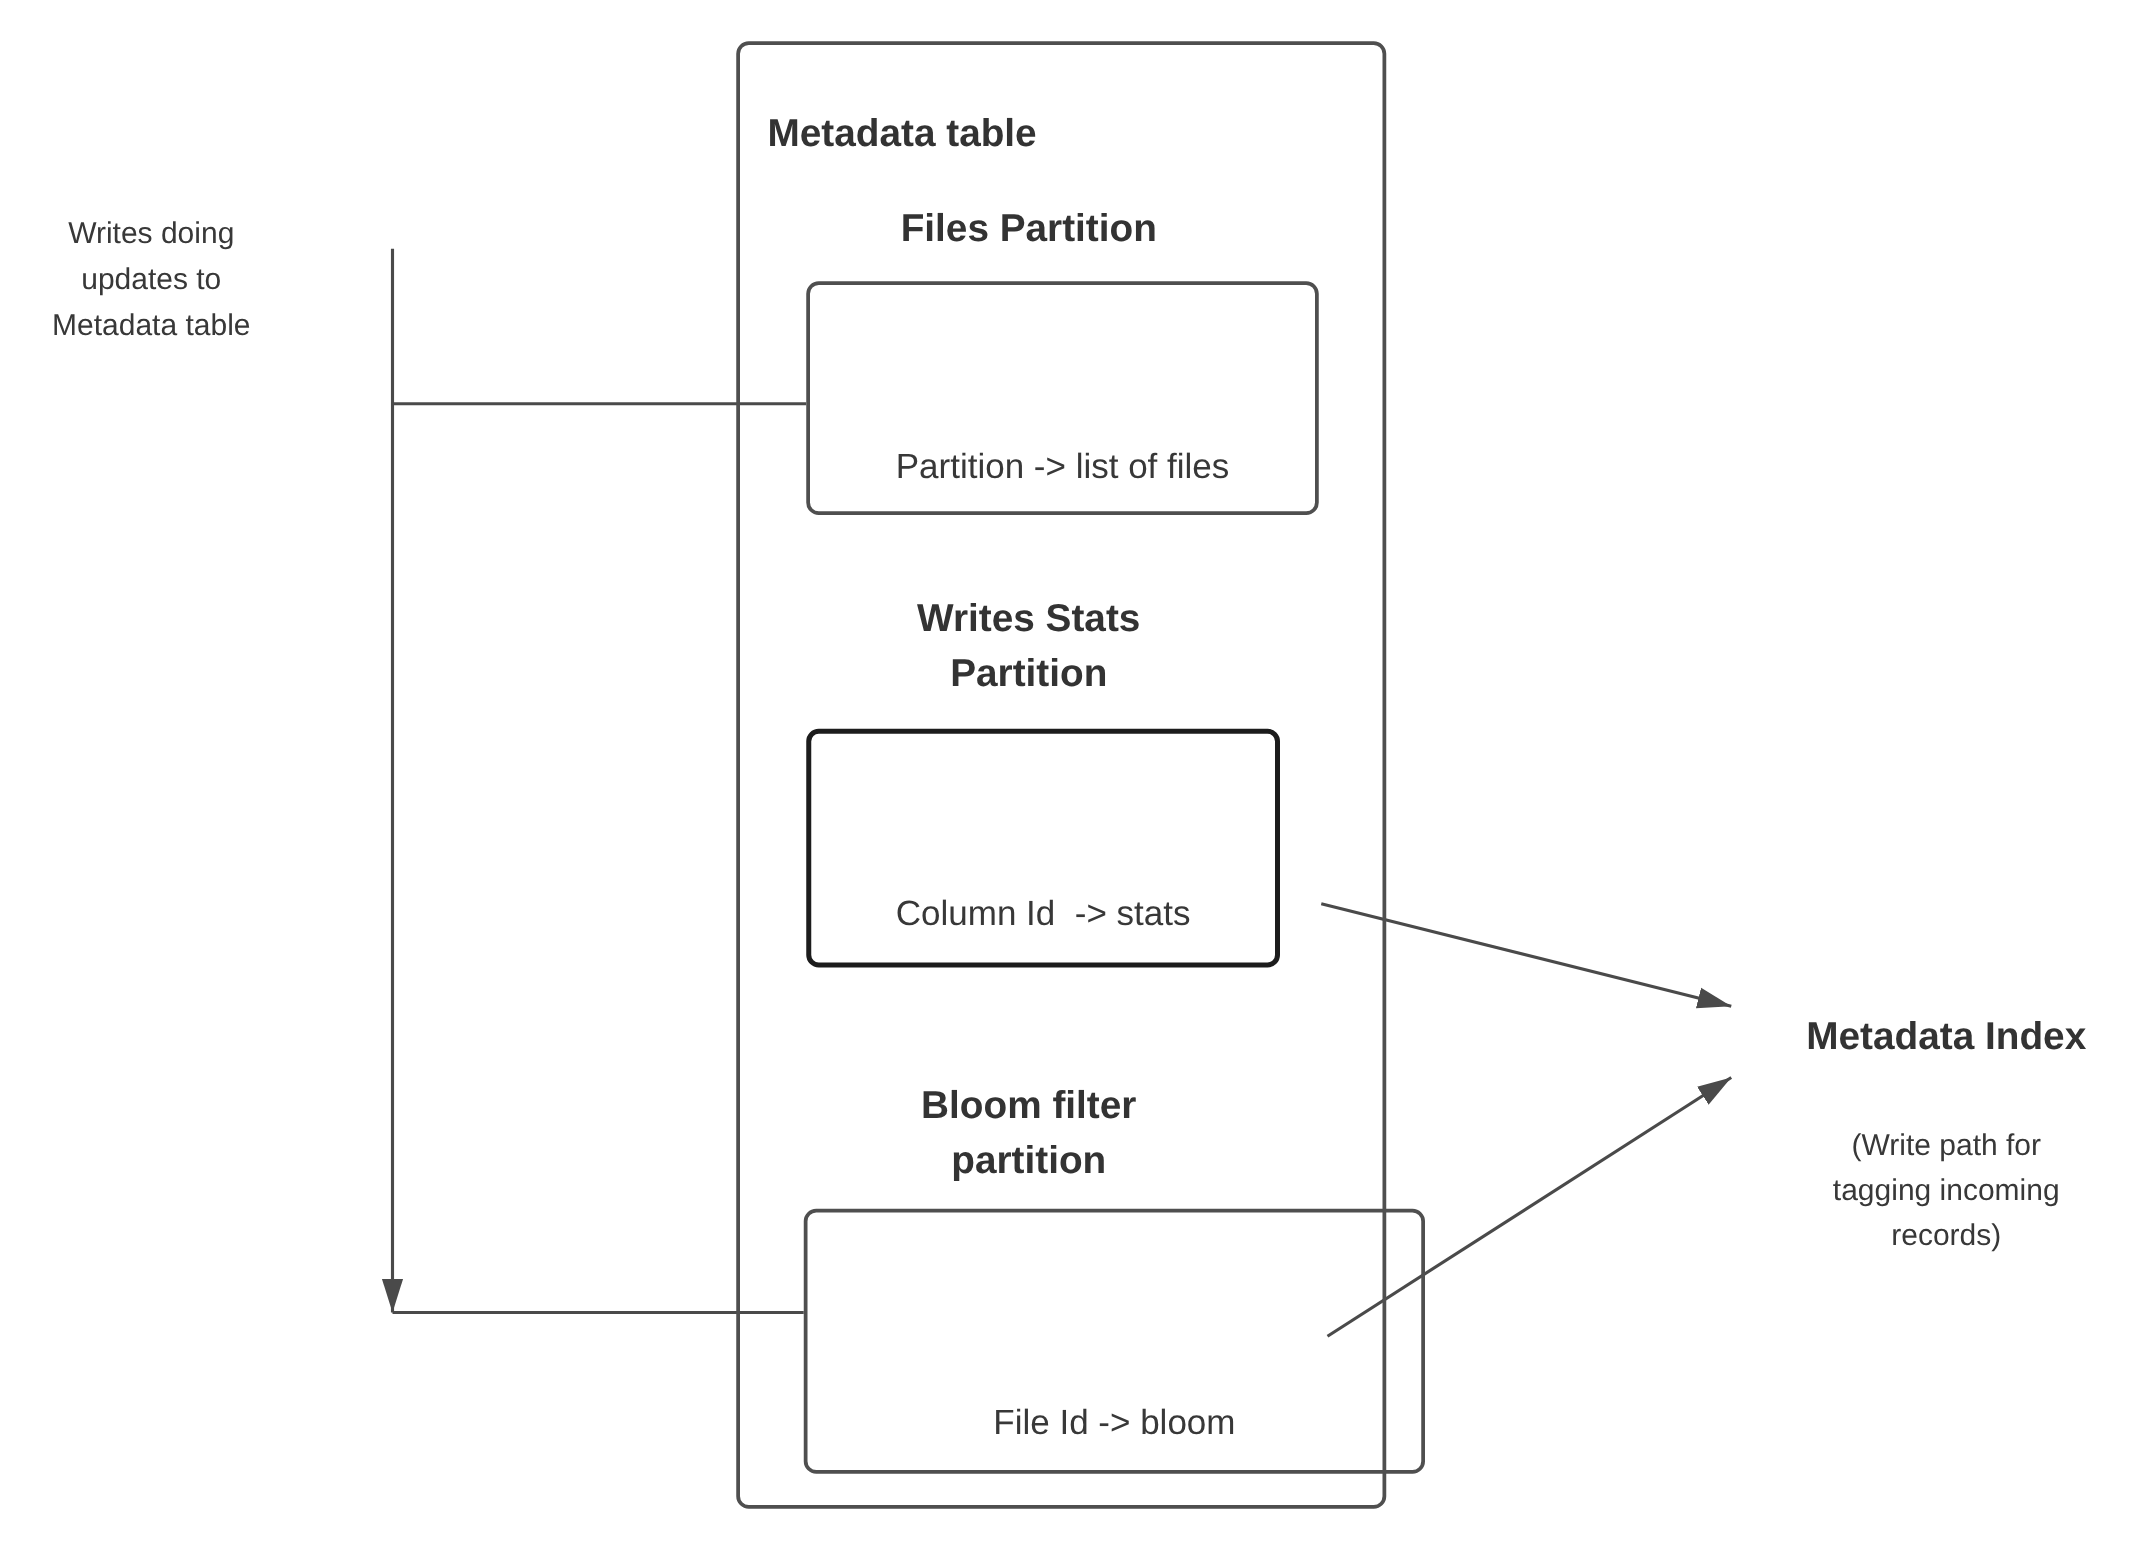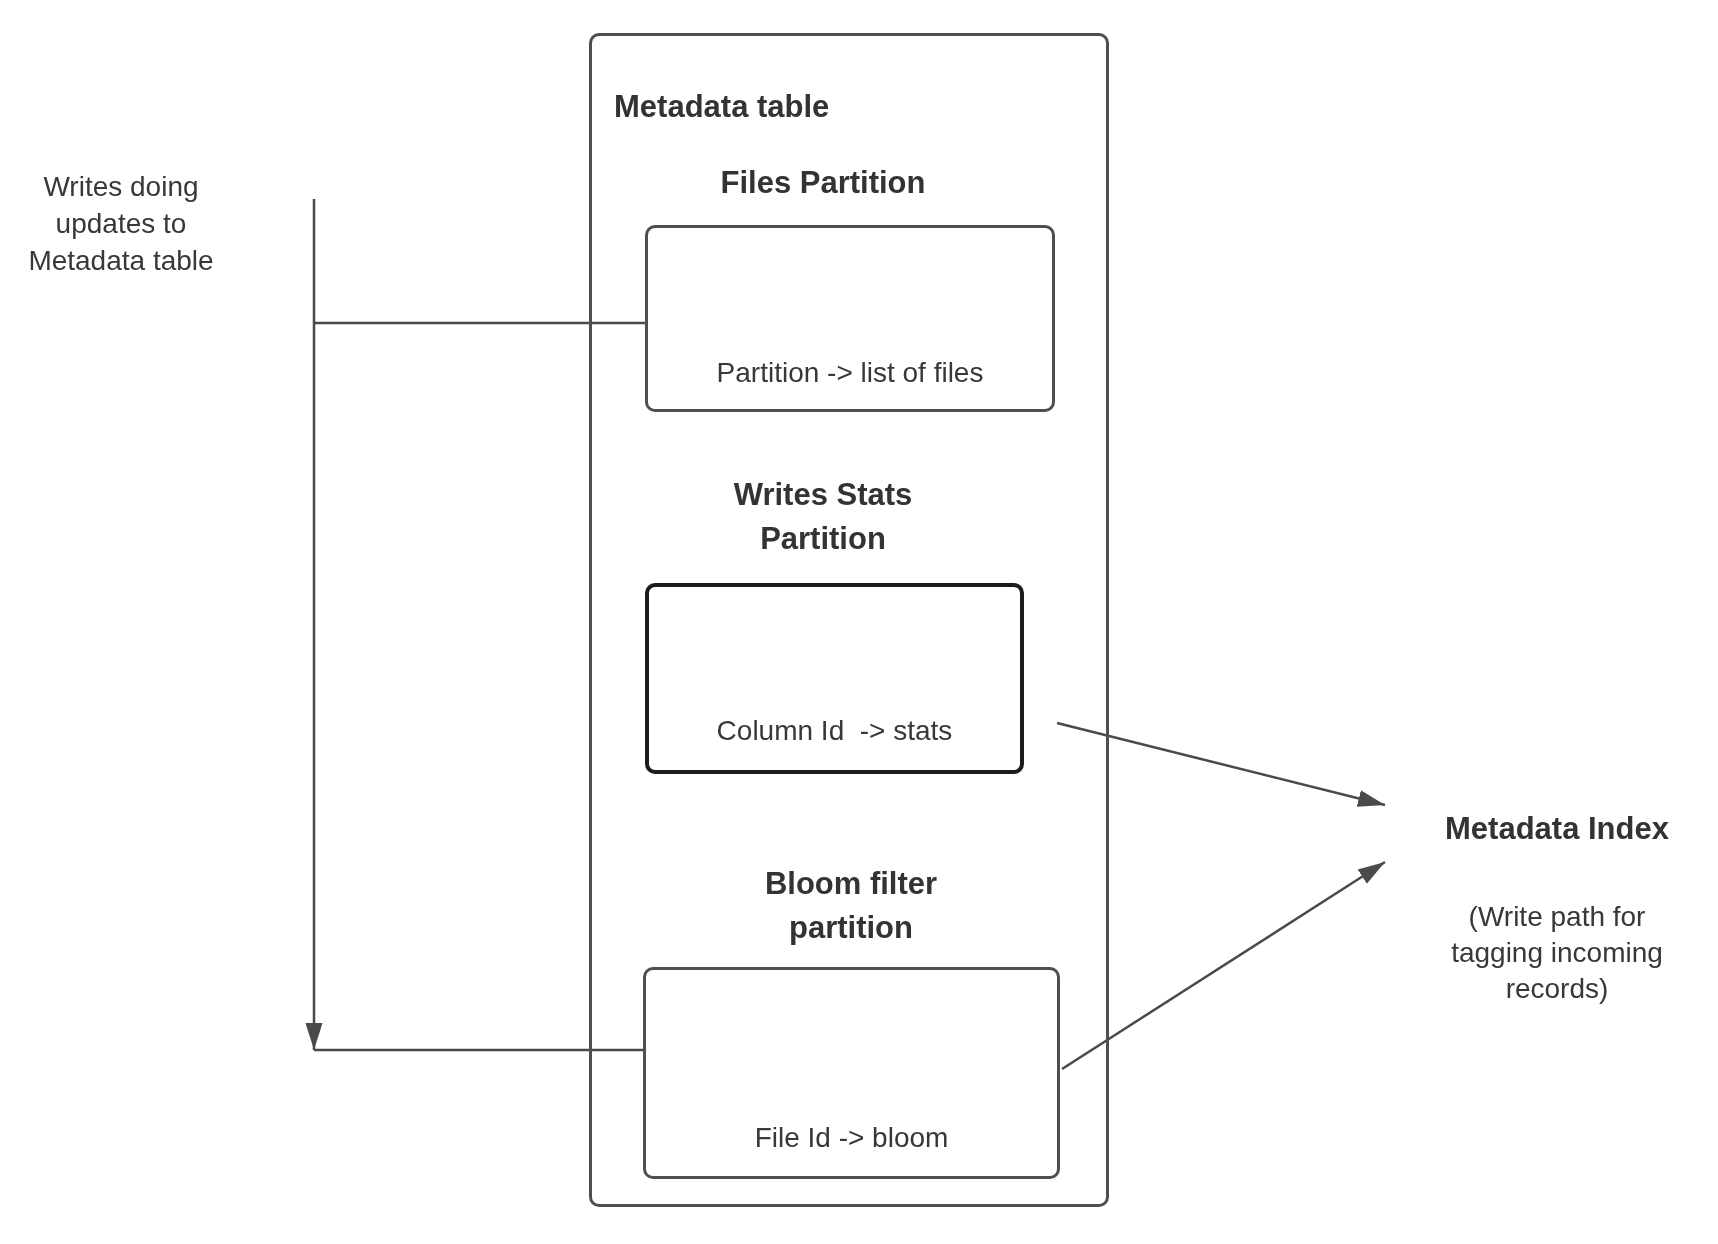--- a/index.html
+++ b/index.html
@@ -19,21 +19,21 @@
     border: 3px solid #4f4f4f; border-radius: 10px; box-sizing: border-box;
     background: transparent; z-index: 2;
   }
   .box {
     position: absolute; border: 3px solid #4f4f4f; border-radius: 10px;
     box-sizing: border-box; background: transparent; z-index: 3;
   }
   .files-box  { left: 645px; top: 225px; width: 410px; height: 187px; }
   .column-box { left: 645px; top: 583px; width: 379px; height: 191px;
                 border-width: 4px; border-color: #1c1c1c; }
-  .bloom-box  { left: 643px; top: 967px; width: 417px; height: 212px; }
+  .bloom-box  { left: 643px; top: 967px; width: 497px; height: 212px; }
 
   .box-label {
     position: absolute; left: 0; right: 0; text-align: center;
     font-size: 28px; line-height: 38px; color: #383838; white-space: pre-wrap;
   }
   .files-box  .box-label { top: 50px; }
   .column-box .box-label { top: 49px; }
   .bloom-box  .box-label { top: 73px; }
   .box-label span { display: block; white-space: pre-wrap; }
 
@@ -41,28 +41,28 @@
     position: absolute; left: 614px; top: 85px;
     font-size: 31px; font-weight: bold; line-height: 44px; z-index: 4; color: #333333;
   }
   .heading {
     position: absolute; left: 589px; width: 468px; text-align: center;
     font-size: 31px; font-weight: bold; line-height: 44px; z-index: 4; color: #333333;
   }
   .heading span { display: block; }
   .files-heading  { top: 161px; }
   .column-heading { top: 473px; }
-  .bloom-heading  { top: 862px; margin-left: 28px; }
+  .bloom-heading  { top: 862px; }
 
   .index-heading {
     position: absolute; left: 1390px; top: 807px; width: 334px; text-align: center;
     font-size: 31px; font-weight: bold; line-height: 44px; z-index: 4; color: #333333;
   }
   .note {
-    position: absolute; text-align: center; font-size: 28px; color: #383838; z-index: 4;
+    position: absolute; text-align: center; font-size: 24px; color: #383838; z-index: 4;
   }
   .note span { display: block; }
   .writes-note { left: 6px; top: 168px; width: 230px; line-height: 37px; }
   .index-note  { left: 1390px; top: 899px; width: 334px; line-height: 36px; }
 </style>
 </head>
 <body>
 
 <div class="canvas">
 

